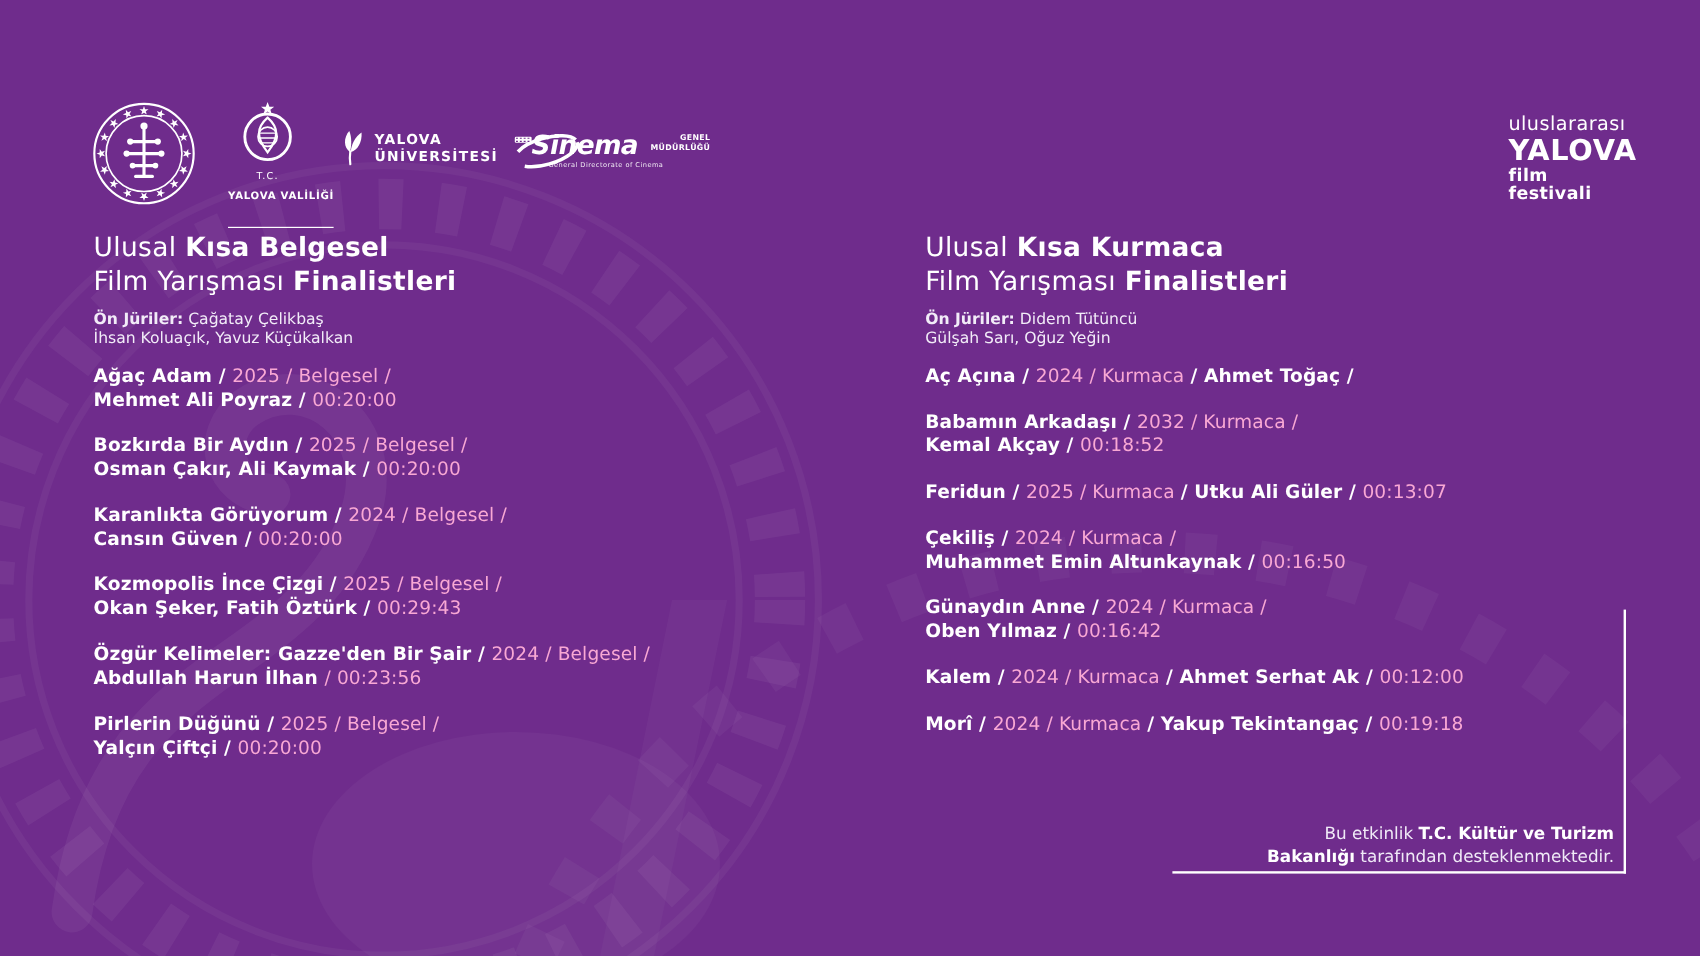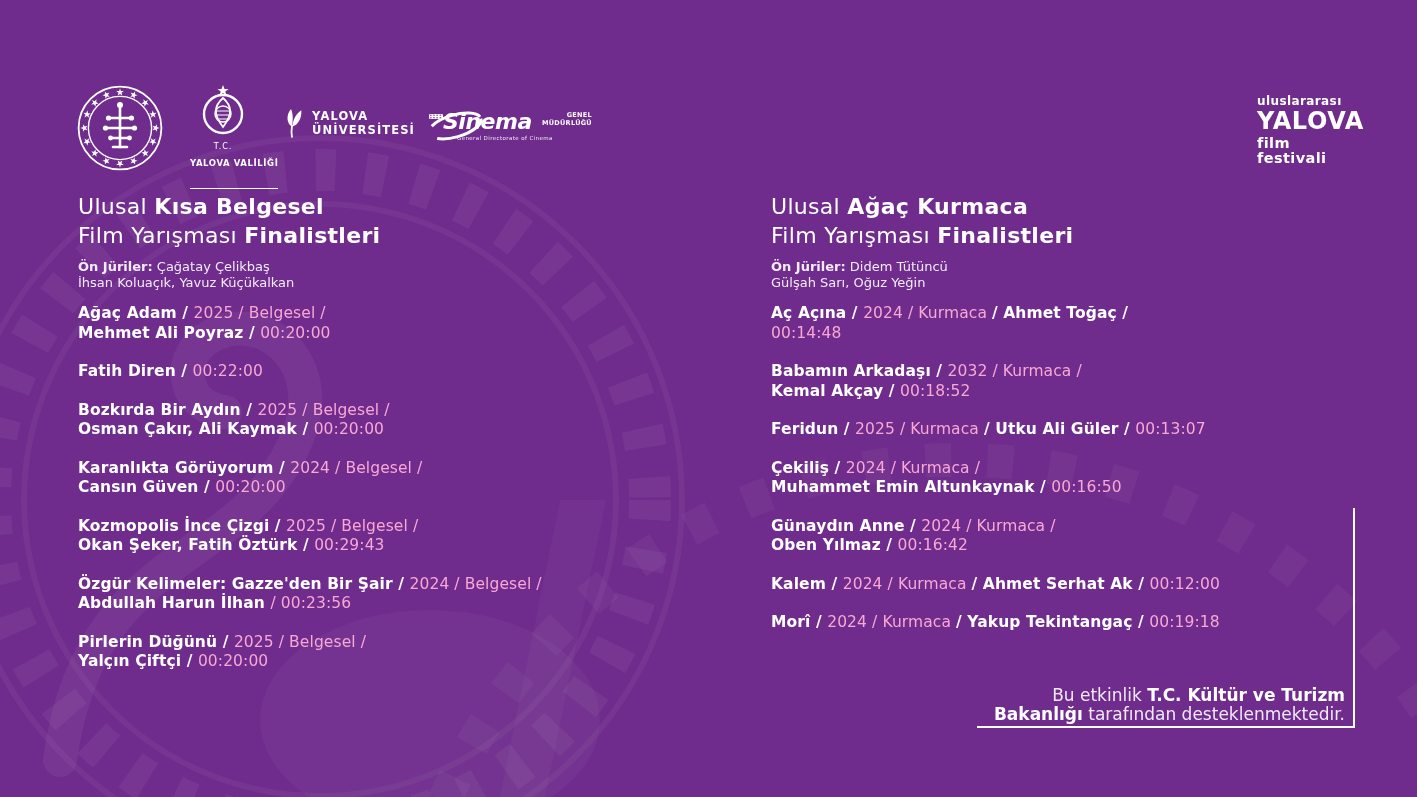--- a/index.html
+++ b/index.html
@@ -16,39 +16,39 @@
   .logo-valilik .name{font-size:8.5px;font-weight:700;letter-spacing:0.6px;border-bottom:1px solid #fff;padding-bottom:20px;display:inline-block;margin-top:1px;white-space:nowrap;}
   .logo-university{left:285px;top:99px;width:130px;height:48px;display:flex;align-items:center;gap:9px;}
   .logo-university .txt{font-weight:700;font-size:11.5px;letter-spacing:1.1px;line-height:14px;}
   .logo-sinema{left:427px;top:106px;width:140px;height:42px;text-align:right;}
   .logo-sinema .swoosh{position:absolute;left:0;top:2px;}
   .logo-sinema .word{position:absolute;left:16px;top:3px;font-size:22px;font-weight:700;font-style:italic;letter-spacing:-0.5px;}
   .logo-sinema .right{position:absolute;left:115px;top:6px;font-size:6.5px;font-weight:700;line-height:7.5px;letter-spacing:0.3px;}
   .logo-sinema .tagline{position:absolute;left:30px;top:29px;font-size:5.5px;letter-spacing:0.4px;opacity:0.9;}
   .logo-festival{left:1251px;top:84px;width:110px;height:84px;display:flex;gap:6px;}
   .logo-festival .txt{margin-top:11px;line-height:1;}
-  .logo-festival .l1{font-size:12px;font-weight:700;letter-spacing:0.4px;}
+  .logo-festival .l1{font-size:16px;font-weight:400;letter-spacing:0.4px;}
   .logo-festival .l2{font-size:24px;font-weight:700;letter-spacing:0.6px;margin-top:2px;}
   .logo-festival .l3{font-size:14.5px;font-weight:700;letter-spacing:0.4px;margin-top:3px;}
 
   
   .section{position:absolute;top:192px;width:640px;}
   .section-left{left:78px;}
   .section-right{left:771px;}
   .title-line{font-size:22px;line-height:29px;font-weight:400;letter-spacing:0.3px;}
   .title-line b{font-weight:700;}
   .jury{margin-top:9px;font-size:13px;line-height:16px;color:#f2ecf8;}
   .jury b{font-weight:700;margin-top:25px;}
   .films{margin-top:13px;}
   .film-entry{margin-bottom:19px;font-size:15.5px;line-height:19.5px;letter-spacing:0.1px;}
   .seg-b{font-weight:700;color:#ffffff;}
   .seg-r{font-weight:400;color:#f9a8d4;}
 
   
-  .support-text{position:absolute;left:895px;top:686px;width:450px;text-align:right;font-size:17px;line-height:18.5px;}
+  .support-text{position:absolute;left:895px;top:686px;width:450px;text-align:right;font-size:14px;line-height:18.5px;}
   .support-text .seg-r{color:#f0eaf7;}
   .bracket-v{position:absolute;left:1353px;top:508px;width:2px;height:220px;background:#ffffff;}
   .bracket-h{position:absolute;left:977px;top:726px;width:378px;height:2px;background:#ffffff;}
 </style>
 </head>
 <body>
 
 <div class="poster">
 
   <svg class="watermark" width="1417" height="797" viewBox="0 0 1417 797" aria-hidden="true">
@@ -172,21 +172,20 @@
     <div class="jury">
       <div><b>Ön Jüriler:</b><span> Çağatay Çelikbaş</span></div>
       <div>İhsan Koluaçık, Yavuz Küçükalkan</div>
     </div>
     <div class="films">
         <div class="film-entry">
           <div><span class="seg-b">Ağaç Adam / </span><span class="seg-r">2025 / Belgesel /</span></div>
           <div><span class="seg-b">Mehmet Ali Poyraz / </span><span class="seg-r">00:20:00</span></div>
         </div>
         <div class="film-entry">
-          <div><span class="seg-b">Fatih Diren / </span><span class="seg-r">00:22:00</span></div>
         </div>
         <div class="film-entry">
           <div><span class="seg-b">Bozkırda Bir Aydın / </span><span class="seg-r">2025 / Belgesel /</span></div>
           <div><span class="seg-b">Osman Çakır, Ali Kaymak / </span><span class="seg-r">00:20:00</span></div>
         </div>
         <div class="film-entry">
           <div><span class="seg-b">Karanlıkta Görüyorum / </span><span class="seg-r">2024 / Belgesel /</span></div>
           <div><span class="seg-b">Cansın Güven / </span><span class="seg-r">00:20:00</span></div>
         </div>
         <div class="film-entry">
@@ -199,33 +198,32 @@
         </div>
         <div class="film-entry">
           <div><span class="seg-b">Pirlerin Düğünü / </span><span class="seg-r">2025 / Belgesel /</span></div>
           <div><span class="seg-b">Yalçın Çiftçi / </span><span class="seg-r">00:20:00</span></div>
         </div>
       </div>
   </div>
 
   <div class="section section-right">
     <div class="title-line">
-      <span>Ulusal </span><b>Ağaç Kurmaca</b>
+      <span>Ulusal </span><b>Kısa Kurmaca</b>
     </div>
     <div class="title-line">
       <span>Film Yarışması </span><b>Finalistleri</b>
     </div>
     <div class="jury">
       <div><b>Ön Jüriler:</b><span> Didem Tütüncü</span></div>
       <div>Gülşah Sarı, Oğuz Yeğin</div>
     </div>
     <div class="films">
         <div class="film-entry">
           <div><span class="seg-b">Aç Açına / </span><span class="seg-r">2024 / Kurmaca </span><span class="seg-b">/ Ahmet Toğaç /</span></div>
-          <div><span class="seg-r">00:14:48</span></div>
         </div>
         <div class="film-entry">
           <div><span class="seg-b">Babamın Arkadaşı / </span><span class="seg-r">2032 / Kurmaca /</span></div>
           <div><span class="seg-b">Kemal Akçay / </span><span class="seg-r">00:18:52</span></div>
         </div>
         <div class="film-entry">
           <div><span class="seg-b">Feridun / </span><span class="seg-r">2025 / Kurmaca </span><span class="seg-b">/ Utku Ali Güler / </span><span class="seg-r">00:13:07</span></div>
         </div>
         <div class="film-entry">
           <div><span class="seg-b">Çekiliş / </span><span class="seg-r">2024 / Kurmaca /</span></div>

